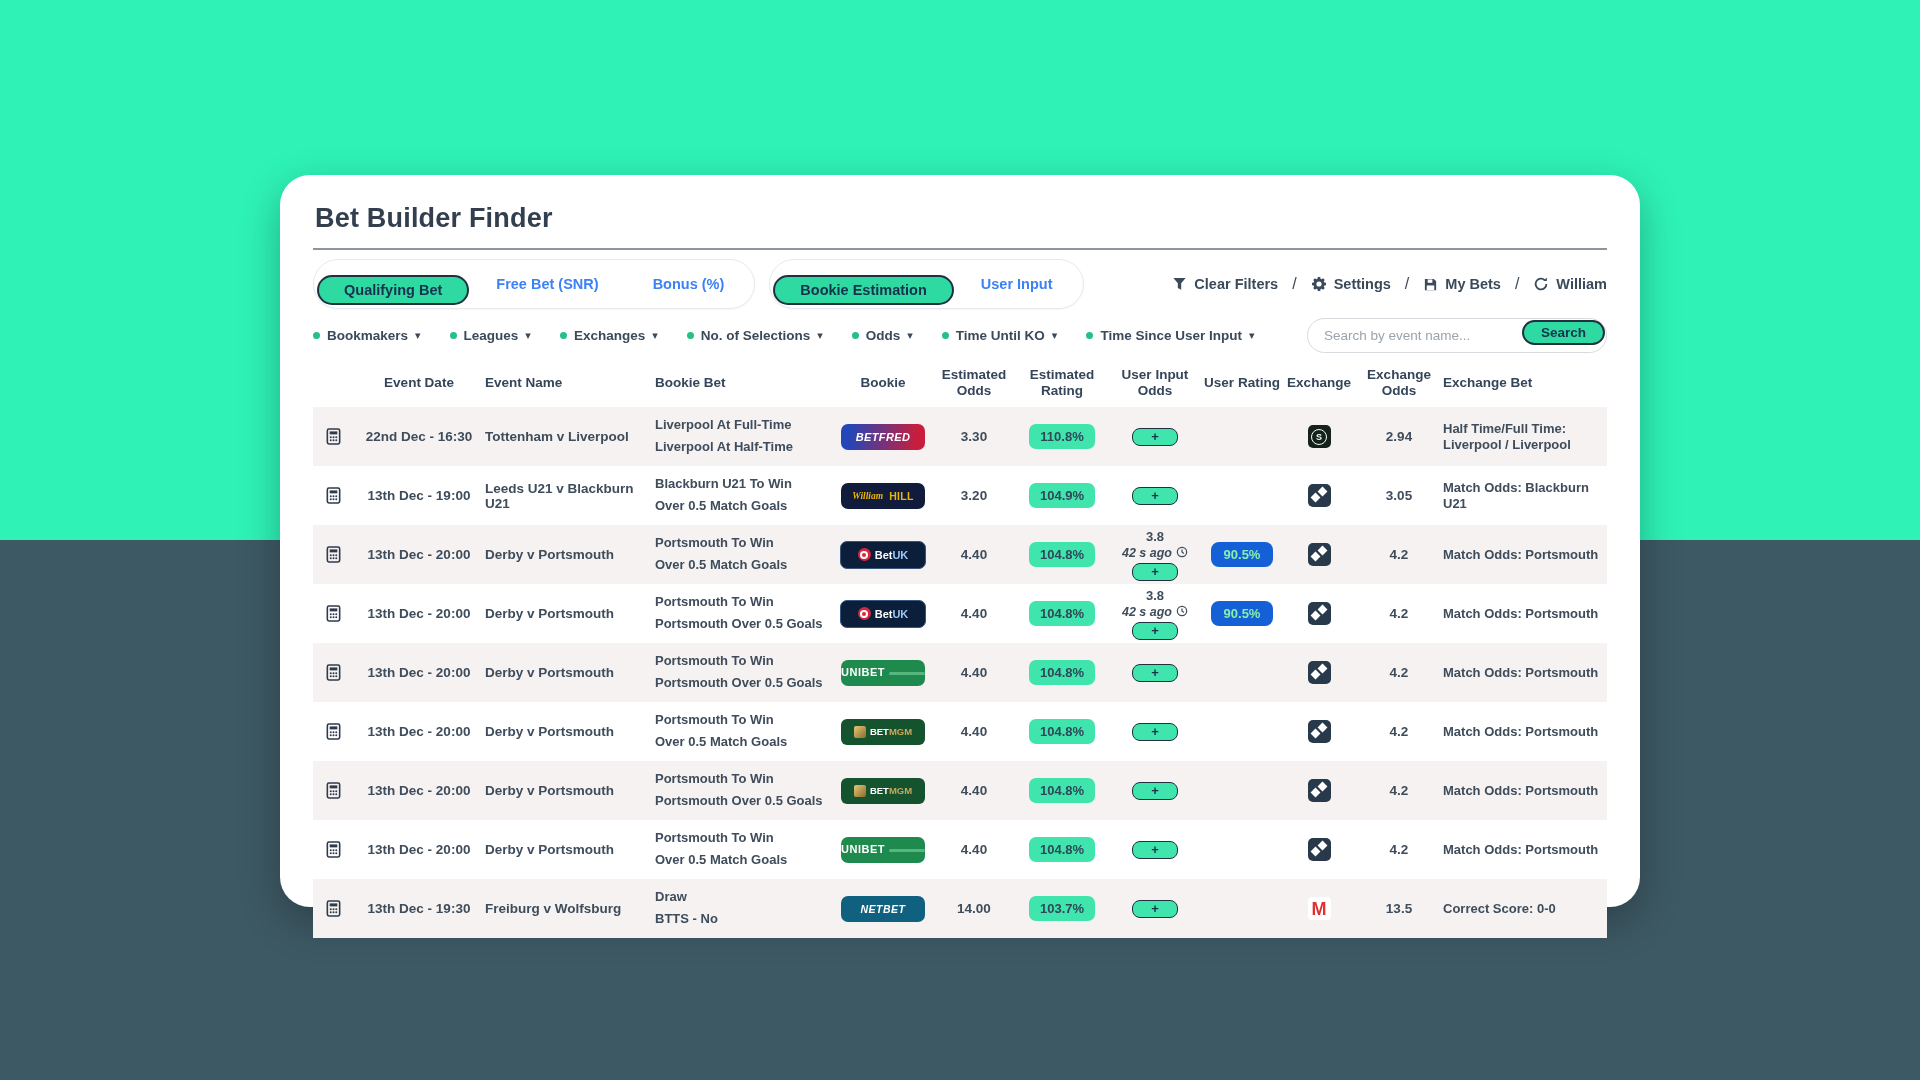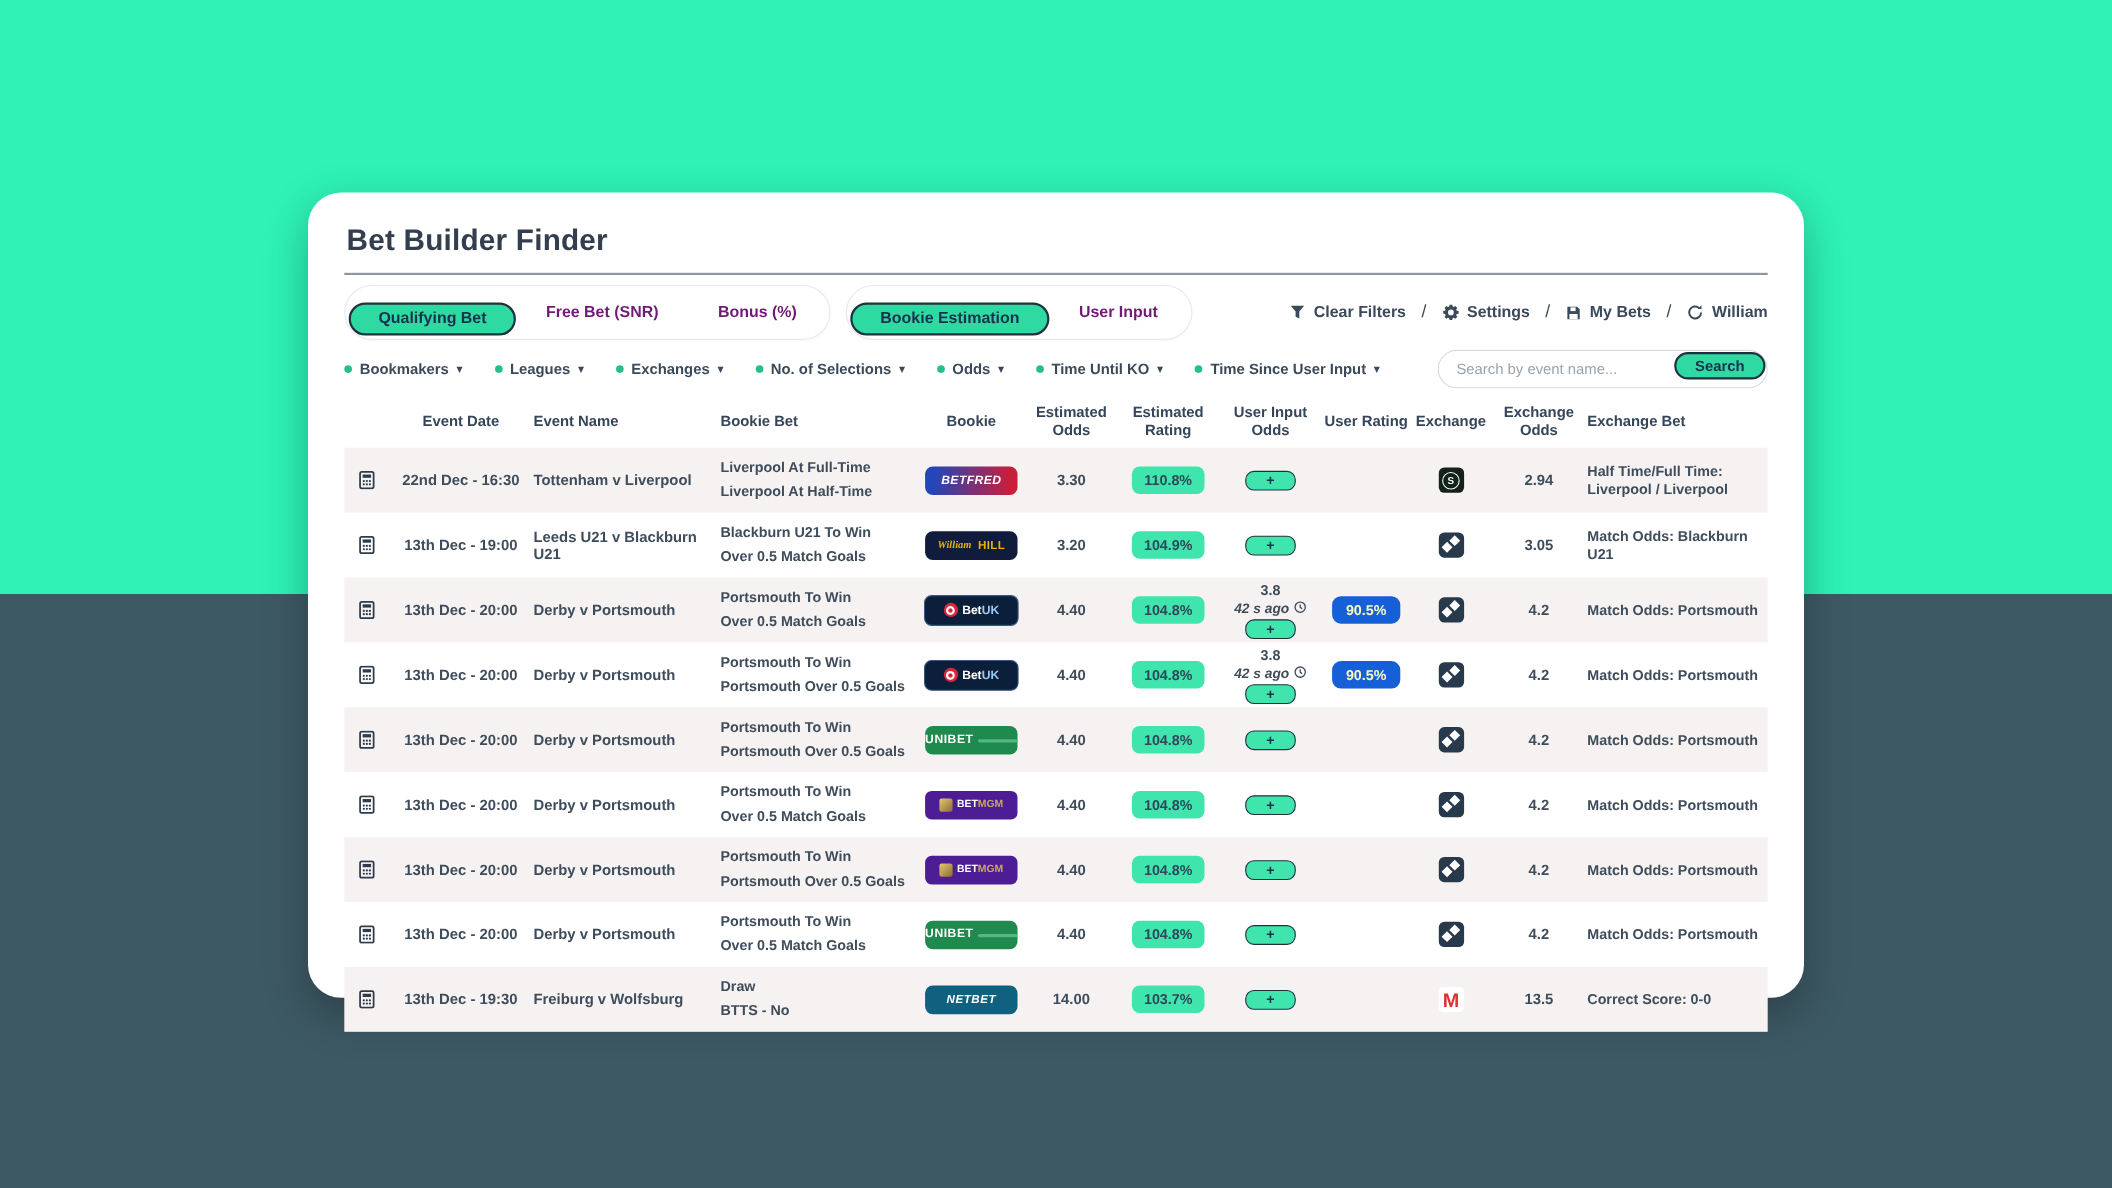--- a/index.html
+++ b/index.html
@@ -12,21 +12,21 @@
   .card{
     position:absolute;left:280px;top:175px;width:1360px;height:732px;
     background:#ffffff;border-radius:30px;box-sizing:border-box;
     padding:18px 33px 0 33px;box-shadow:0 14px 40px rgba(0,0,0,.28);
   }
   .page-title{font-size:27px;font-weight:600;color:#333f4e;margin:10px 0 14px 2px;letter-spacing:.2px;}
   .divider{border-bottom:2px solid #8e959e;}
   
   .tabs-row{display:flex;align-items:center;margin-top:14px;height:40px;}
   .tab-group{display:flex;align-items:center;background:#fff;border:1px solid #e7e9ec;border-radius:999px;padding:3px;margin-right:14px;box-shadow:0 1px 2px rgba(0,0,0,.04);}
-  .tab{font-size:14.5px;font-weight:700;color:#701a75;padding:8px 27px;border-radius:999px;cursor:pointer;white-space:nowrap;line-height:1;}
+  .tab{font-size:14.5px;font-weight:700;color:#3b82f6;padding:8px 27px;border-radius:999px;cursor:pointer;white-space:nowrap;line-height:1;}
   .tab.active{background:#2fd9a2;border:2px solid #20303f;color:#16324c;padding:6px 25px;margin-top:12px;}
   .actions{margin-left:auto;display:flex;align-items:center;gap:14px;font-size:14.5px;font-weight:600;color:#3a4a5a;}
   .action{display:flex;align-items:center;gap:7px;cursor:pointer;}
   .action svg{display:block;}
   .slash{font-weight:500;color:#3a4a5a;font-size:16px;}
   
   .filters-row{display:flex;align-items:center;margin-top:13px;height:36px;}
   .filter{display:flex;align-items:center;gap:7px;margin-right:29px;cursor:pointer;white-space:nowrap;}
   .filter .dot{width:7px;height:7px;border-radius:50%;background:#23c188;}
   .filter .flabel{font-size:13.5px;font-weight:700;color:#3a4a5a;}
@@ -41,39 +41,39 @@
   .th{font-size:13.5px;font-weight:700;color:#35455a;text-align:center;line-height:16px;}
   .th.left{text-align:left;}
   .trow{height:59px;}
   .trow.shade{background:#f5f2f1;}
   .c{font-size:13.5px;font-weight:600;color:#3e4c5b;text-align:center;}
   .c.left{text-align:left;}
   .c.icon-c{display:flex;justify-content:center;align-items:center;color:#2f3b4c;cursor:pointer;}
   .bet-lines{display:flex;flex-direction:column;gap:7px;text-align:left;font-size:13px;line-height:1.15;}
   .exbet{font-size:13px;line-height:16px;text-align:left;padding-right:6px;}
   .badge-green{display:inline-block;background:#40e5ae;color:#2f4858;font-size:13px;font-weight:700;padding:5px 11px;border-radius:7px;}
-  .badge-blue{display:inline-block;background:#1560d6;color:#fef9c3;font-size:13px;font-weight:700;padding:5px 13px;border-radius:8px;}
+  .badge-blue{display:inline-block;background:#1560d6;color:#86efac;font-size:13px;font-weight:700;padding:5px 13px;border-radius:8px;}
   .plus{display:inline-block;width:46px;height:18px;line-height:14px;background:#40e5ae;border:1.5px solid #20303f;border-radius:8px;color:#16324c;font-size:13px;font-weight:700;cursor:pointer;padding:0;font-family:"Liberation Sans",sans-serif;}
   .user-stack{display:flex;flex-direction:column;align-items:center;gap:2px;}
   .user-odds-val{font-size:13px;font-weight:700;}
   .user-ago{font-size:12.5px;font-weight:700;font-style:italic;display:flex;align-items:center;gap:4px;}
   
   .logo{display:inline-flex;align-items:center;justify-content:center;width:84px;height:26px;border-radius:7px;vertical-align:middle;gap:4px;}
   .logo-betfred{background:linear-gradient(95deg,#2346b8 10%,#c81e3c 90%);color:#fff;font-style:italic;font-weight:800;font-size:11px;letter-spacing:.4px;}
   .logo-williamhill{background:#111c3d;color:#eab308;}
   .logo-williamhill .wh-script{font-family:"Liberation Serif",serif;font-style:italic;font-size:9.5px;margin-right:2px;}
   .logo-williamhill .wh-bold{font-weight:800;font-size:10.5px;letter-spacing:.3px;}
   .logo-betuk{background:#0b1f3a;border:1px solid #39557c;color:#fff;font-weight:800;font-size:11px;}
   .roundel{width:13px;height:13px;border-radius:50%;background:#d7263d;display:inline-flex;align-items:center;justify-content:center;}
   .roundel::before{content:"";width:8px;height:8px;border-radius:50%;background:#fff;display:block;position:relative;}
   .roundel i{position:absolute;width:4px;height:4px;border-radius:50%;background:#d7263d;}
   .betuk-uk{color:#9dc9f5;}
   .logo-unibet{background:#1e8a4e;color:#fff;font-weight:800;font-size:11px;letter-spacing:.5px;line-height:1;}
   .unibet-sub{display:block;width:46px;height:3px;background:#57b57f;border-radius:2px;margin-top:2px;}
-  .logo-betmgm{background:#4c1d95;color:#fff;font-weight:800;font-size:9.5px;border-radius:6px;}
+  .logo-betmgm{background:#14532d;color:#fff;font-weight:800;font-size:9.5px;border-radius:6px;}
   .mgm-lion{width:12px;height:12px;border-radius:2px;background:linear-gradient(135deg,#e7c873,#8a6b2f);display:inline-block;}
   .betmgm-mgm{color:#c9a85c;}
   .logo-netbet{background:#10607f;color:#fff;font-style:italic;font-weight:800;font-size:10.5px;letter-spacing:.5px;}
   
   .ex-tile{display:inline-flex;align-items:center;justify-content:center;vertical-align:middle;cursor:pointer;}
   .ex-smarkets{width:23px;height:23px;border-radius:5px;background:#16211c;}
   .ex-smarkets .s-ring{width:14px;height:14px;border:1.5px solid #eafff4;border-radius:50%;display:flex;align-items:center;justify-content:center;color:#eafff4;font-size:9px;font-weight:700;}
   .ex-diamonds{width:23px;height:23px;border-radius:5px;background:#27394a;position:relative;}
   .ex-diamonds i{position:absolute;width:7px;height:7px;background:#fff;transform:rotate(45deg);display:block;}
   .ex-diamonds i.d1{left:4px;top:10px;}

